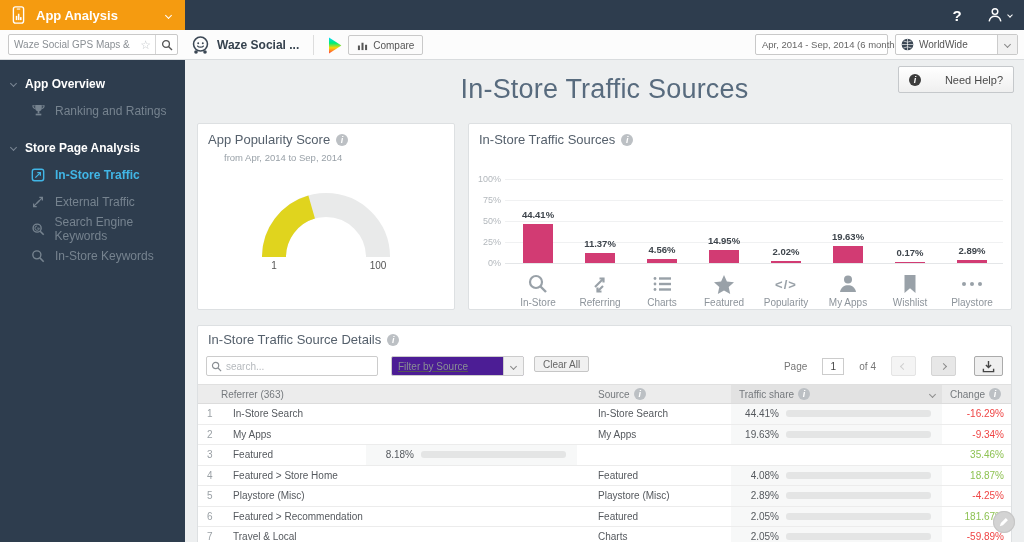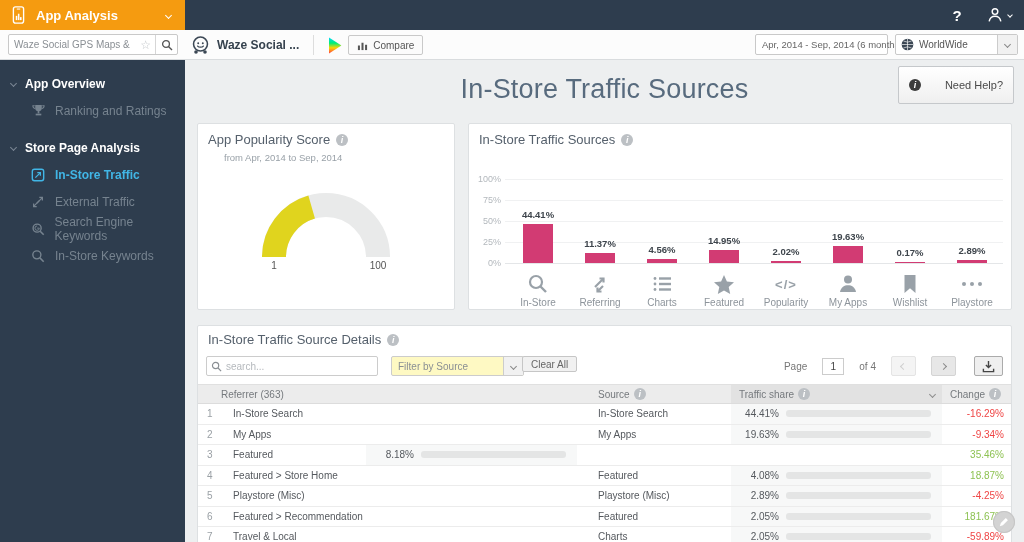--- a/index.html
+++ b/index.html
@@ -50,21 +50,21 @@
   .side-header { display:flex; align-items:center; height:27px; padding-left:11px; color:#fff;
                  font-size:12px; font-weight:bold; margin-top:10px; cursor:pointer; }
   .side-header .chev { color:#7b8794; margin-right:9px; }
   .side-item { display:flex; align-items:center; height:27px; padding-left:30px; color:#76838f; font-size:12px; cursor:pointer; }
   .side-item .s-icon { width:16px; height:16px; margin-right:9px; display:flex; align-items:center; justify-content:center; }
   .side-item.active { color:#41b6e6; font-weight:bold; }
   
   .main { position:absolute; left:185px; top:60px; right:0; bottom:0; background:#edeff0; overflow:hidden; }
   .page-title { position:absolute; top:14px; left:0; right:0; text-align:center; font-size:27px;
                 font-weight:normal; color:#586b7e; letter-spacing:.2px; }
-  .need-help { position:absolute; top:6px; right:10px; height:38px; border:1px solid #c5c8cb; border-radius:2px;
+  .need-help { position:absolute; top:6px; right:10px; height:27px; border:1px solid #c5c8cb; border-radius:2px;
                background:linear-gradient(#ffffff,#efefef); display:flex; align-items:center; gap:24px;
                padding:0 10px; font-size:11px; color:#4a4a4a; cursor:pointer; }
   .info { display:inline-block; width:12px; height:12px; border-radius:50%; background:#bcc0c4; color:#fff;
           font-size:9px; font-weight:bold; text-align:center; line-height:12px; cursor:pointer; flex:none; }
   .info::after { content:"i"; font-style:italic; }
   .info.dark { background:#3c3c3c; }
   .card { position:absolute; background:#fff; border:1px solid #dde0e2; border-radius:2px; }
   .card-title { position:absolute; left:10px; top:8px; font-size:13px; color:#55606c;
                 display:flex; align-items:center; gap:6px; }
   
@@ -89,25 +89,25 @@
   .col-cat { position:absolute; top:122px; left:0; right:0; text-align:center; font-size:10px; color:#8d949b; }
   
   #card-details { left:12px; top:265px; width:815px; height:280px; }
   .t-search { position:absolute; left:8px; top:30px; width:172px; height:20px; border:1px solid #ccc;
               border-radius:2px; display:flex; align-items:center; background:#fff; }
   .t-search input { flex:1; border:none; outline:none; font-size:10px; color:#777; min-width:0;
                     font-family:"Liberation Sans",sans-serif; }
   .t-search input::placeholder { color:#b5b9bd; }
   .t-search .mag { padding:0 4px; display:flex; }
   .t-filter { position:absolute; left:193px; top:30px; width:133px; height:20px; border:1px solid #ccc;
-              border-radius:2px; display:flex; align-items:center; background:#fef9c3; cursor:pointer; }
+              border-radius:2px; display:flex; align-items:center; background:#4c1d95; cursor:pointer;text-decoration:underline; }
   .t-filter .f-label { flex:1; font-size:10px; color:#8a8f94; padding-left:6px; }
   .t-filter .arrow { width:20px; height:100%; background:#f1f1f1; border-left:1px solid #ccc;
                      display:flex; align-items:center; justify-content:center; color:#888; }
-  .t-clear { position:absolute; left:324px; top:30px; height:16px; padding:0 8px; background:#f1f1f1;
+  .t-clear { position:absolute; left:336px; top:30px; height:16px; padding:0 8px; background:#f1f1f1;
              border:1px solid #c6c6c6; border-radius:2px; font-size:10px; color:#666;
              display:flex; align-items:center; cursor:pointer; }
   .pager { position:absolute; right:8px; top:30px; display:flex; align-items:center; gap:15px;
            font-size:10px; color:#777; }
   .pager input { width:22px; height:17px; border:1px solid #ccc; text-align:center; font-size:10px; color:#444;
                  font-family:"Liberation Sans",sans-serif; outline:none; }
   .pg-btn { width:25px; height:20px; display:flex; align-items:center; justify-content:center; border-radius:2px; cursor:pointer; }
   .pg-prev { background:#f4f4f4; border:1px solid #e4e4e4; color:#cfcfcf; }
   .pg-next { background:#e7e7e7; border:1px solid #d4d4d4; color:#8b8b8b; }
   .pg-dl { width:29px; height:20px; background:#efefef; border:1px solid #ababab; border-radius:2px;

